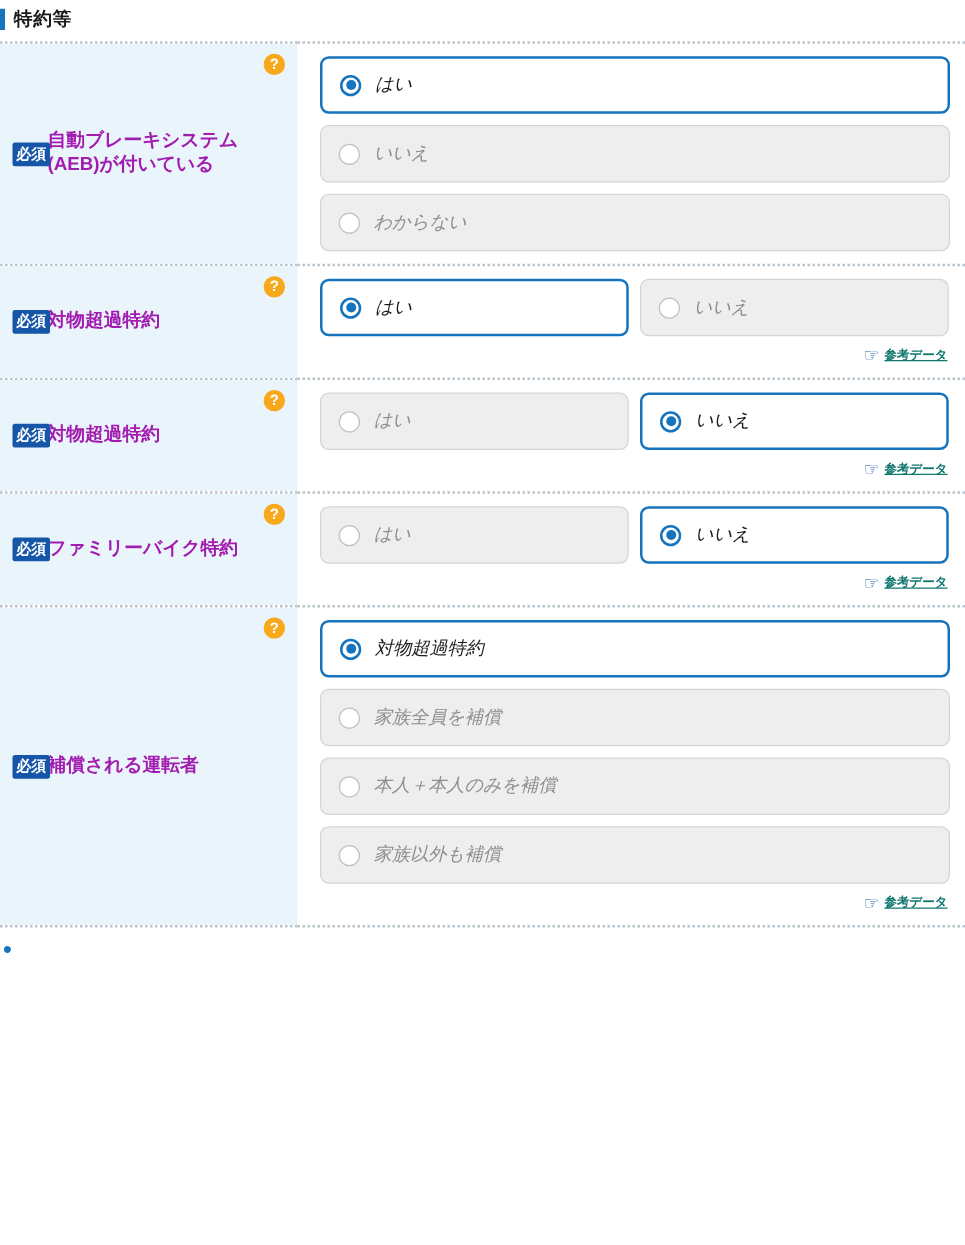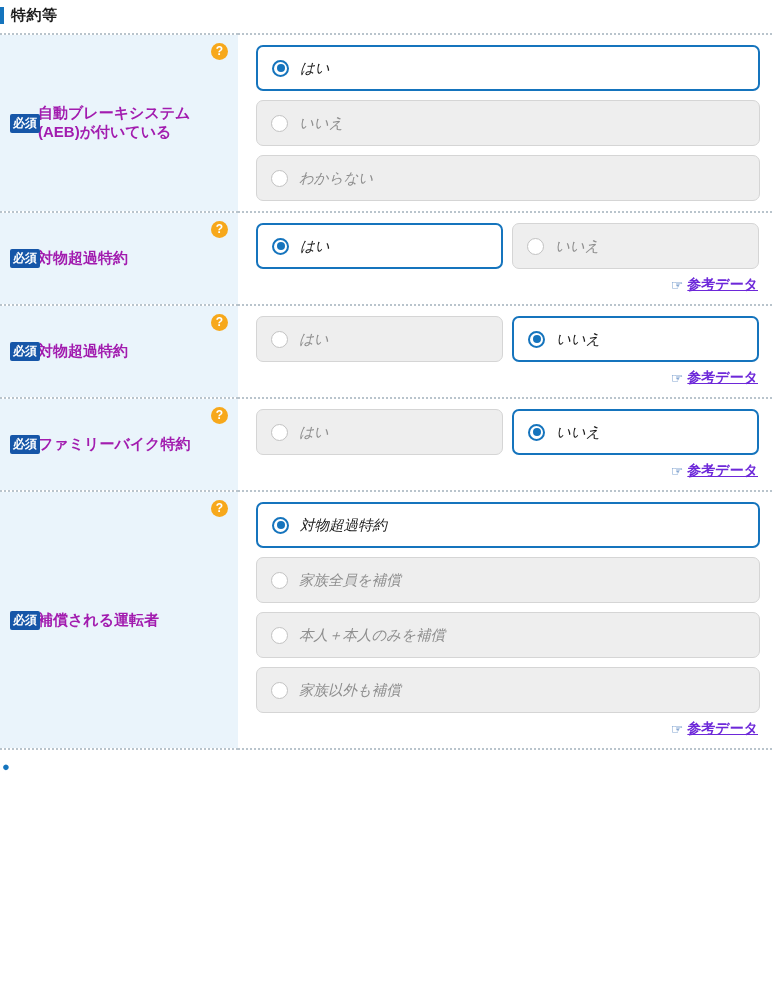--- a/index.html
+++ b/index.html
@@ -181,22 +181,22 @@
     align-items: center;
     margin-top: 7px;
     padding-right: 2px;
   }
   .ref-hand {
     color: #1656a8;
     font-size: 14px;
     margin-right: 4px;
   }
   .ref-link {
-    color: #6d28d9;
-    font-size: 14px;
+    color: #0f766e;
+    font-size: 10px;
     font-weight: bold;
     text-decoration: underline;
     cursor: pointer;
   }
 
   
   .footer-note {
     display: flex;
     align-items: flex-start;
     padding: 8px 4px 10px 2px;

